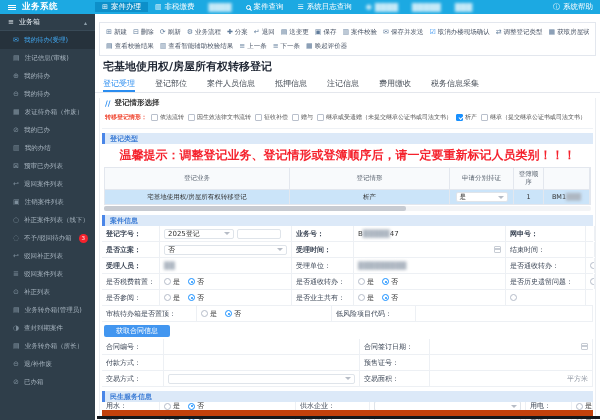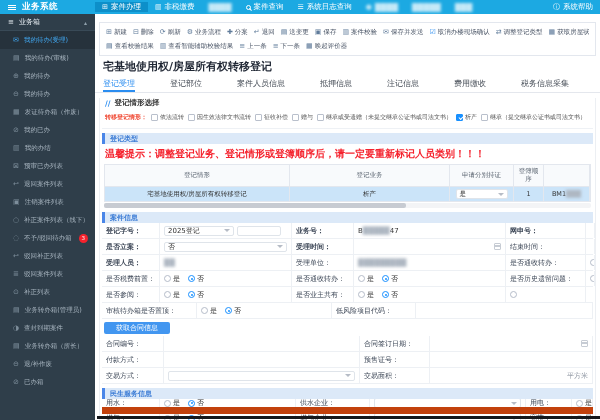--- a/index.html
+++ b/index.html
@@ -40,38 +40,38 @@
   .main { flex:1; position:relative; background:#fff; overflow:hidden; }
 
   .toolbar { margin:8px 4px 0; border:1px solid #e3e7ee; padding:2px 6px; }
   .trow { display:flex; align-items:center; gap:6px; height:14px; flex-wrap:nowrap; overflow:hidden; }
   .tbtn { display:inline-flex; align-items:center; gap:2px; font-size:6.5px; color:#4a5566; white-space:nowrap; cursor:pointer; }
   .tbtn .ti { font-size:7px; color:#5f7b9a; }
   .tbtn.blue .ti { color:#2b8df0; }
 
   .page-title { margin:3px 0 0 8px; font-size:11px; font-weight:bold; color:#1f2633; }
 
-  .tabs { display:flex; gap:35px; padding:0 8px; margin-top:4px; border-bottom:1px solid #e4e7ed; height:15px; font-size:8px; color:#454c56; }
+  .tabs { display:flex; gap:20px; padding:0 8px; margin-top:4px; border-bottom:1px solid #e4e7ed; height:15px; font-size:8px; color:#454c56; }
   .tab { cursor:pointer; white-space:nowrap; padding-bottom:3px; }
   .tab.active { color:#2b8df0; border-bottom:2px solid #2b8df0; }
 
   .panel { margin:0 4px; border:1px solid #eceff3; border-top:none; padding:0 2px 40px; font-size:7px; }
 
   .sit-head { display:flex; gap:4px; align-items:center; margin-top:5px; padding-left:3px; font-size:7.5px; font-weight:bold; color:#333; }
   .sit-head .sl { color:#2b8df0; }
 
   .cb-row { display:flex; align-items:center; gap:4px; padding:5px 3px 6px; border-bottom:1px solid #eef1f5; white-space:nowrap; overflow:hidden; font-size:6px; color:#555; }
   .req { color:#f0452f; font-weight:bold; }
   .cbx { display:inline-flex; align-items:center; gap:2px; cursor:pointer; }
   .cb { width:7px; height:7px; border:1px solid #b9c0cc; background:#fff; border-radius:1px; flex:none; position:relative; }
   .cb.on { background:#1890ff; border-color:#1890ff; }
   .cb.on::after { content:""; position:absolute; left:1.5px; top:1px; width:3px; height:2px; border-left:1px solid #fff; border-bottom:1px solid #fff; transform:rotate(-45deg); }
 
   .secbar { height:11px; background:#dce9f8; border-left:3px solid #4a86e8; color:#3a7bd5; font-weight:bold; font-size:7px; display:flex; align-items:center; padding-left:5px; margin-top:4px; }
-  .notice { color:#f5222d; font-weight:bold; font-size:10px; padding:3px 3px 2px; }
+  .notice { color:#f5222d; font-weight:bold; font-size:12px; padding:3px 3px 2px;text-align:center; }
 
   .tbl { margin:1px 2px 0; border:1px solid #e3e7ee; }
   .tr { display:grid; grid-template-columns:185px 160px 64px 30px 1fr; }
   .tr > div { border-right:1px solid #e3e7ee; display:flex; align-items:center; justify-content:center; text-align:center; padding:1px 2px; overflow:hidden; }
   .tr.head > div { background:#f8fafc; color:#5a6470; font-size:6.5px; height:22px; line-height:1.2; border-bottom:1px solid #e3e7ee; }
   .tr.body > div { background:#cbe4f9; height:14px; font-size:6.5px; color:#333; white-space:nowrap; }
   .mini-sel { background:#fff; border:1px solid #dfe4ea; border-radius:2px; width:52px; height:10px; display:flex; align-items:center; padding:0 3px; font-size:6.5px; }
   .hscroll { height:5px; background:#f3f4f6; margin:1px 2px 0; border-radius:2px; }
   .hscroll .thumb { width:62%; height:5px; background:#c7cbd2; border-radius:2px; }
 
@@ -167,21 +167,21 @@
         <span>业务箱</span>
         <span class="sh-arrow">▴</span>
       </div>
       <ul class="side-list">
         <li class="active">
             <span class="si">✉</span>
             <span>我的待办(受理)</span>
           </li>
         <li>
             <span class="si">▤</span>
-            <span>我的待办(审核)</span>
+            <span>注记信息(审核)</span>
           </li>
         <li>
             <span class="si">⊕</span>
             <span>我的待办</span>
           </li>
         <li>
             <span class="si">⊖</span>
             <span>我的待办</span>
           </li>
         <li>
@@ -382,22 +382,22 @@
               <i class="cb"></i>
               <span>继承（提交继承公证书或司法文书）</span>
             </span>
         </div>
 
         
         <div class="secbar">登记类型</div>
         <div class="notice">温馨提示：调整登记业务、登记情形或登簿顺序后，请一定要重新标记人员类别！！！</div>
         <div class="tbl">
           <div class="tr head">
+            <div>登记业务</div>
             <div>登记情形</div>
-            <div>登记业务</div>
             <div>申请分别持证</div>
             <div>登簿顺序</div>
             <div></div>
           </div>
           <div class="tr body">
             <div>宅基地使用权/房屋所有权转移登记</div>
             <div>析产</div>
             <div>
               <span class="mini-sel">
                   <span>是</span>

